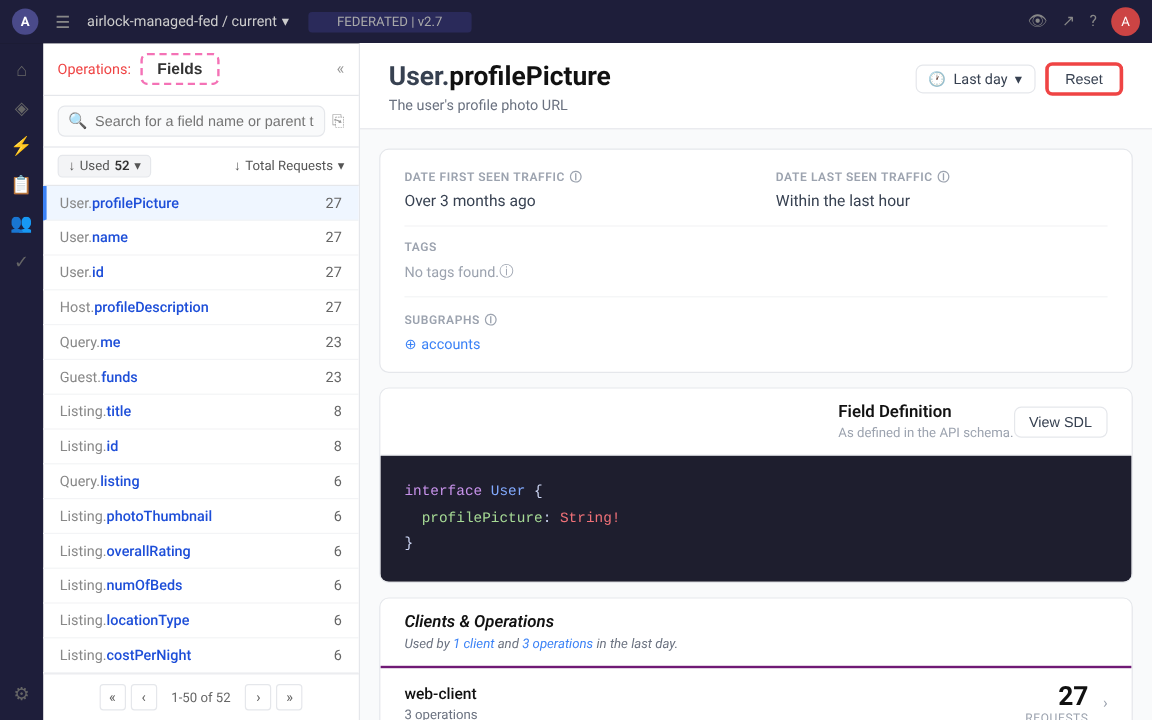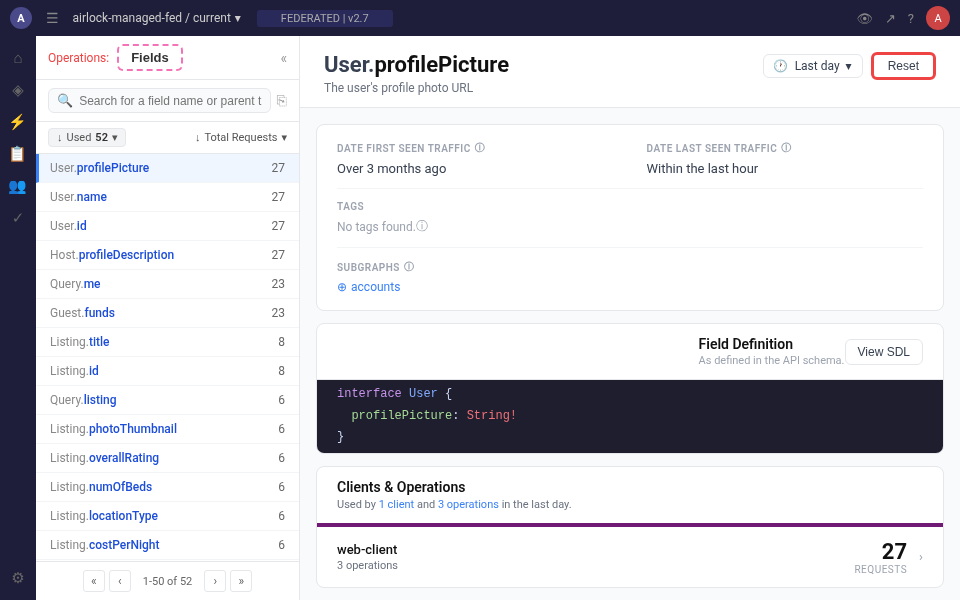--- a/index.html
+++ b/index.html
@@ -77,29 +77,29 @@
     .tags-section { margin-top: 12px; padding-top: 12px; border-top: 1px solid #f3f4f6; }
     .no-tags { font-size: 12px; color: #9ca3af; display: flex; align-items: center; gap: 0; }
     .subgraphs-section { margin-top: 12px; padding-top: 12px; border-top: 1px solid #f3f4f6; }
     .subgraph-link { font-size: 12px; color: #3b82f6; display: flex; align-items: center; gap: 4px; cursor: pointer; text-decoration: none; }
 
     .field-def-card { background: white; border: 1px solid #e5e7eb; border-radius: 8px; overflow: hidden; }
     .field-def-header { padding: 12px 20px; display: flex; align-items: center; justify-content: flex-end; border-bottom: 1px solid #e5e7eb; }
     .field-def-title { font-size: 14px; font-weight: 600; color: #111; }
     .field-def-subtitle { font-size: 11px; color: #9ca3af; margin-top: 2px; }
     .view-sdl-btn { background: white; border: 1px solid #e5e7eb; border-radius: 6px; padding: 5px 12px; font-size: 12px; color: #374151; cursor: pointer; }
-    .code-block { background: #1e1e2e; padding: 4px 20px; font-family: 'Courier New', monospace; font-size: 12px; line-height: 1.8; }
+    .code-block { background: #1e1e2e; padding: 20px 20px; font-family: 'Courier New', monospace; font-size: 12px; line-height: 1.8; }
     .code-keyword { color: #c792ea; }
     .code-type { color: #82aaff; }
     .code-field { color: #a6da95; }
     .code-value-type { color: #f07178; }
     .code-brace { color: #cdd6f4; }
 
     .clients-card { background: white; border: 1px solid #e5e7eb; border-radius: 8px; overflow: hidden; }
-    .clients-header { padding: 12px 20px; border-bottom: 4px solid #701a75; }
+    .clients-header { padding: 12px 20px; border-bottom: 2px solid #701a75; font-style: italic; }
     .clients-title { font-size: 14px; font-weight: 600; color: #111; }
     .clients-subtitle { font-size: 11px; color: #6b7280; margin-top: 3px; }
     .clients-subtitle a { color: #3b82f6; }
     .client-row { padding: 12px 20px; display: flex; align-items: center; justify-content: space-between; }
     .client-name { font-size: 13px; font-weight: 500; color: #111; }
     .client-ops { font-size: 11px; color: #6b7280; margin-top: 2px; }
     .client-requests { font-size: 22px; font-weight: 700; color: #111; text-align: right; }
     .client-req-label { font-size: 10px; color: #9ca3af; text-align: right; text-transform: uppercase; letter-spacing: 0.05em; }
     .client-chevron { color: #9ca3af; margin-left: 12px; }
   </style>

